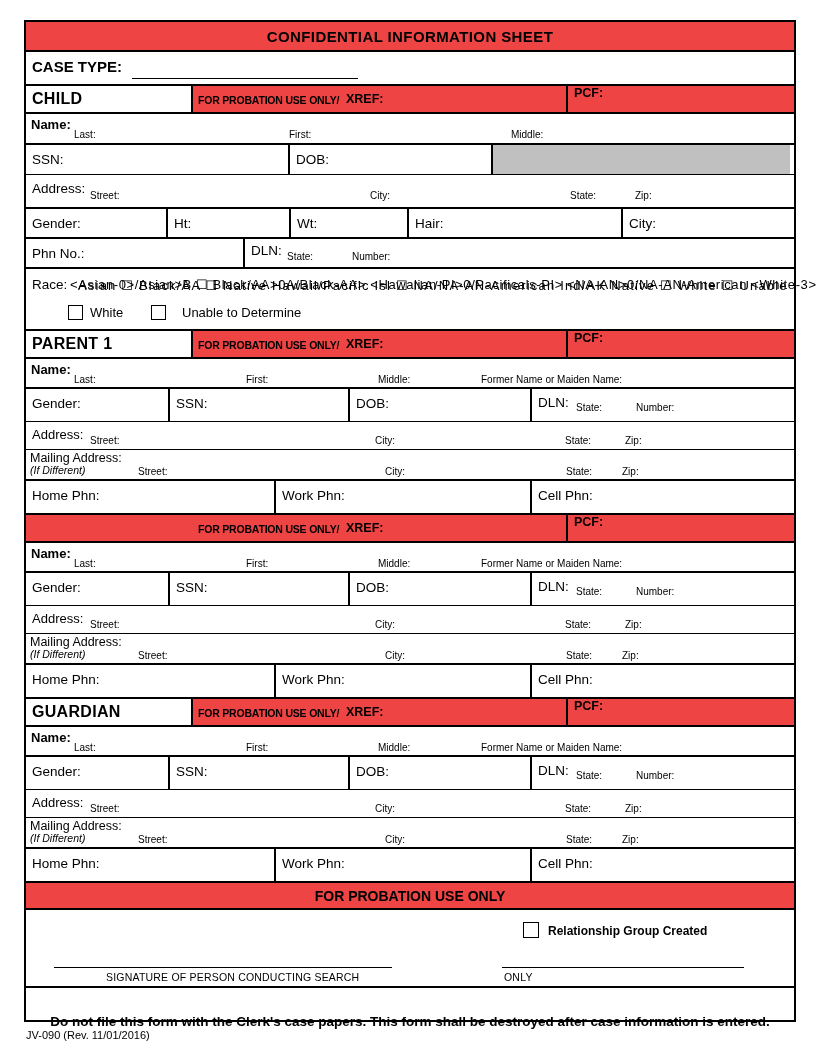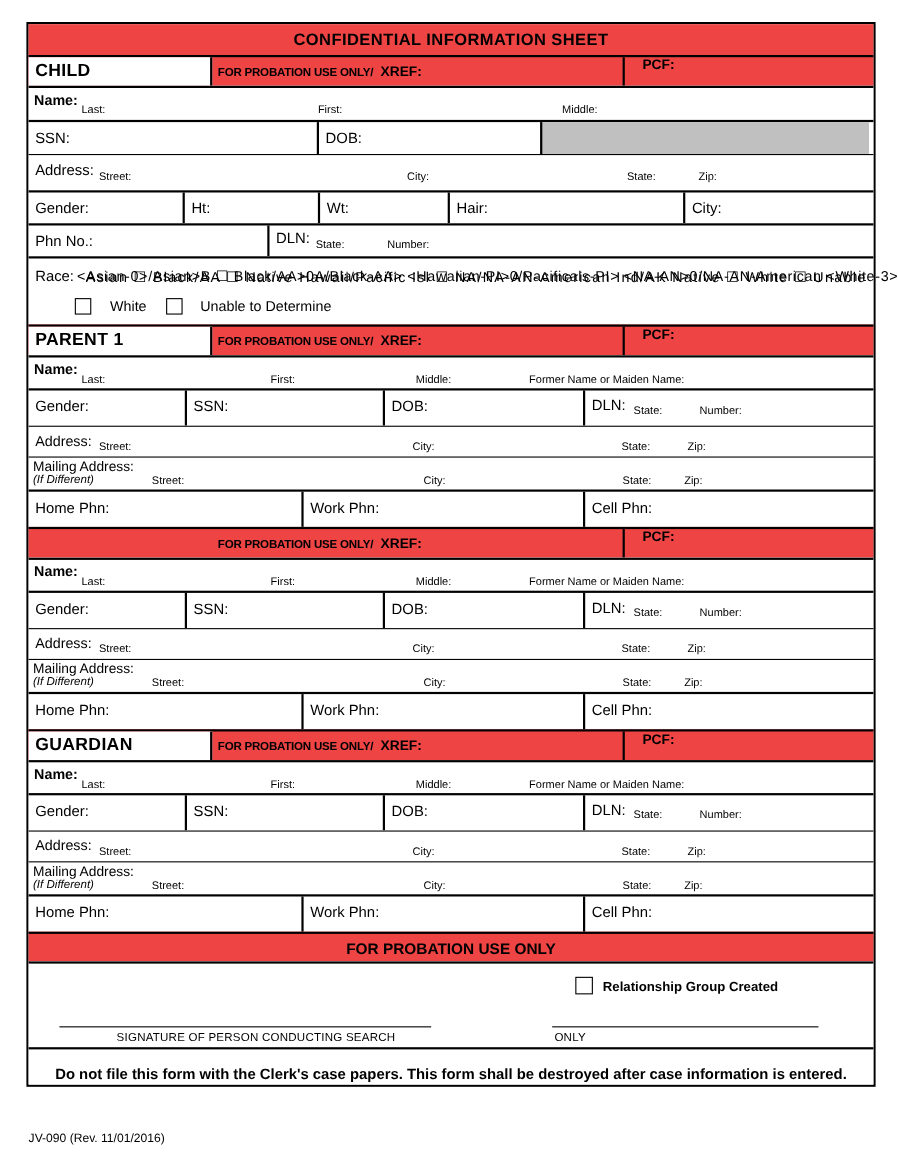--- a/index.html
+++ b/index.html
@@ -16,39 +16,43 @@
   .gray{background:#C0C0C0;}
   .cl{position:absolute;left:6px;top:7px;font-size:13.5px;white-space:nowrap;}
   .blab{position:absolute;font-weight:bold;font-size:13px;white-space:nowrap;}
   .sub{position:absolute;font-size:10px;white-space:nowrap;}
   .sec-label-box{position:absolute;left:0;top:0;bottom:0;width:167px;background:#fff;
                  border-right:2px solid #000;box-sizing:border-box;font-weight:bold;font-size:16px;
                  padding:4px 0 0 6px;letter-spacing:.3px;}
   .fpuo{position:absolute;left:172px;top:8px;font-weight:bold;font-size:10.5px;letter-spacing:-.2px;}
   .xref{position:absolute;left:320px;top:6px;font-weight:bold;font-size:12.5px;}
   .vdiv{position:absolute;left:540px;top:0;bottom:0;width:2px;background:#000;}
-  .pcf{position:absolute;left:548px;top:0;font-weight:bold;font-size:12.5px;margin-left:10px;}
+  .pcf{position:absolute;left:548px;top:0;font-weight:bold;font-size:12.5px;}
   .cb{position:absolute;width:15px;height:15px;border:1.5px solid #000;background:#fff;box-sizing:border-box;}
   .cblab{position:absolute;font-size:13px;white-space:nowrap;}
   .garble{position:absolute;font-size:13px;white-space:nowrap;letter-spacing:.6px;}
   .uline{position:absolute;border-bottom:1.5px solid #000;}
   .title-row{height:28px;text-align:center;font-weight:bold;font-size:15px;padding-top:6px;letter-spacing:.4px;}
   .sec-header{height:28px;}
   .smallcap{position:absolute;font-size:10.5px;letter-spacing:.2px;white-space:nowrap;}
 </style>
 </head>
 <body>
 
 <div class="page">
   <div class="form">
 
     <div class="row first title-row cyan">
       <span>CONFIDENTIAL INFORMATION SHEET</span>
     </div>
 
+    <div class="row" style="height:34px">
+      <span style="position:absolute;left:6px;top:6px;font-weight:bold;font-size:15px">CASE TYPE:</span>
+      <div class="uline" style="left:106px;top:0;width:226px;height:26px"></div>
+    </div>
 
     <div class="row sec-header cyan">
       <div class="sec-label-box">
         <span>CHILD</span>
       </div>
       <span class="fpuo">FOR PROBATION USE ONLY/</span>
       <span class="xref">XREF:</span>
       <div class="vdiv"></div>
       <span class="pcf">PCF:</span>
     </div>
@@ -111,21 +115,21 @@
           <span class="sub" style="left:107px;top:12px">Number:</span>
         </div>
       </div>
     </div>
 
     <div class="row" style="height:62px">
       <span class="cl" style="top:8px">Race:</span>
       <span class="garble" style="left:44px;top:8px">&lt;Asian-0&gt;/Asian&gt;B ☐ Black/AA&gt;0A/Black-AA&gt; &lt;Hawaiian-PI&gt;0/Pacificals-PI&gt; &lt;NA-AN&gt;0/NA-AN-American &lt;White-3&gt;/White&gt; Unable_to_</span>
       <span class="garble" style="left:52px;top:9px;letter-spacing:1.2px">Asian ☐ Black/AA ☐ Native Hawaii/Pacific Isl ☐ NA/NA-AN-American Ind/AK Native ☐ White ☐ Unable</span>
       <span class="cb" style="left:42px;top:36px"></span>
-      <span class="cblab" style="left:74px;top:36px">White</span>
+      <span class="cblab" style="left:64px;top:36px">White</span>
       <span class="cb" style="left:125px;top:36px"></span>
       <span class="cblab" style="left:156px;top:36px">Unable to Determine</span>
     </div>
 
     <div>
   <div class="row sec-header cyan">
     <div class="sec-label-box">
       <span>PARENT 1</span>
     </div>
     <span class="fpuo">FOR PROBATION USE ONLY/</span>
@@ -319,19 +323,19 @@
 
     <div class="row" style="height:78px">
       <span class="cb" style="left:497px;top:12px;width:16px;height:16px"></span>
       <span style="position:absolute;left:522px;top:14px;font-weight:bold;font-size:12px">Relationship Group Created</span>
       <div class="uline" style="left:28px;top:0;width:338px;height:57px"></div>
       <span class="smallcap" style="left:80px;top:61px">SIGNATURE OF PERSON CONDUCTING SEARCH</span>
       <div class="uline" style="left:476px;top:0;width:242px;height:57px"></div>
       <span class="smallcap" style="left:478px;top:61px">ONLY</span>
     </div>
 
-    <div class="row" style="height:34px;text-align:center;font-weight:bold;font-size:13.5px;padding-top:15px">
+    <div class="row" style="height:34px;text-align:center;font-weight:bold;font-size:13.5px;padding-top:26px">
       <span>Do not file this form with the Clerk's case papers.  This form shall be destroyed after case information is entered.</span>
     </div>
   </div>
 
   <span style="position:absolute;left:26px;top:1029px;font-size:11px">JV-090  (Rev. 11/01/2016)</span>
 </div>
 
 </body></html>

